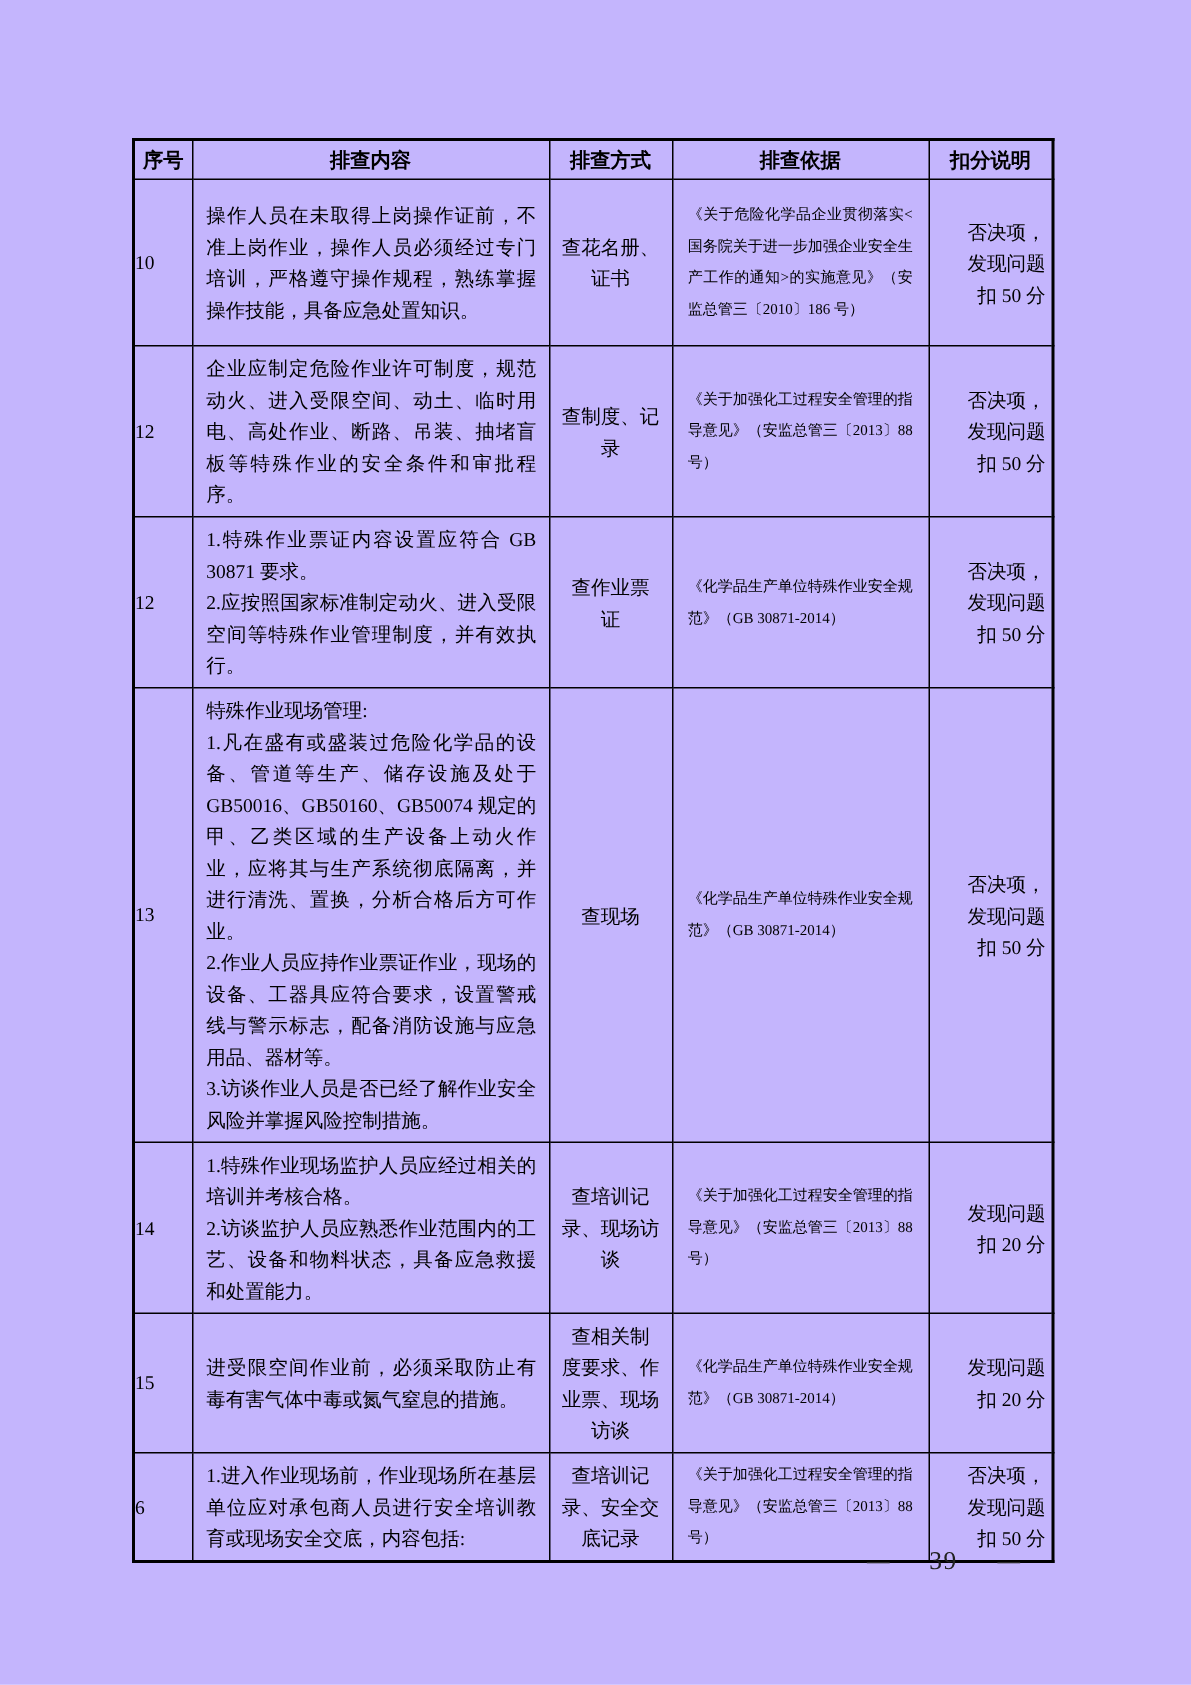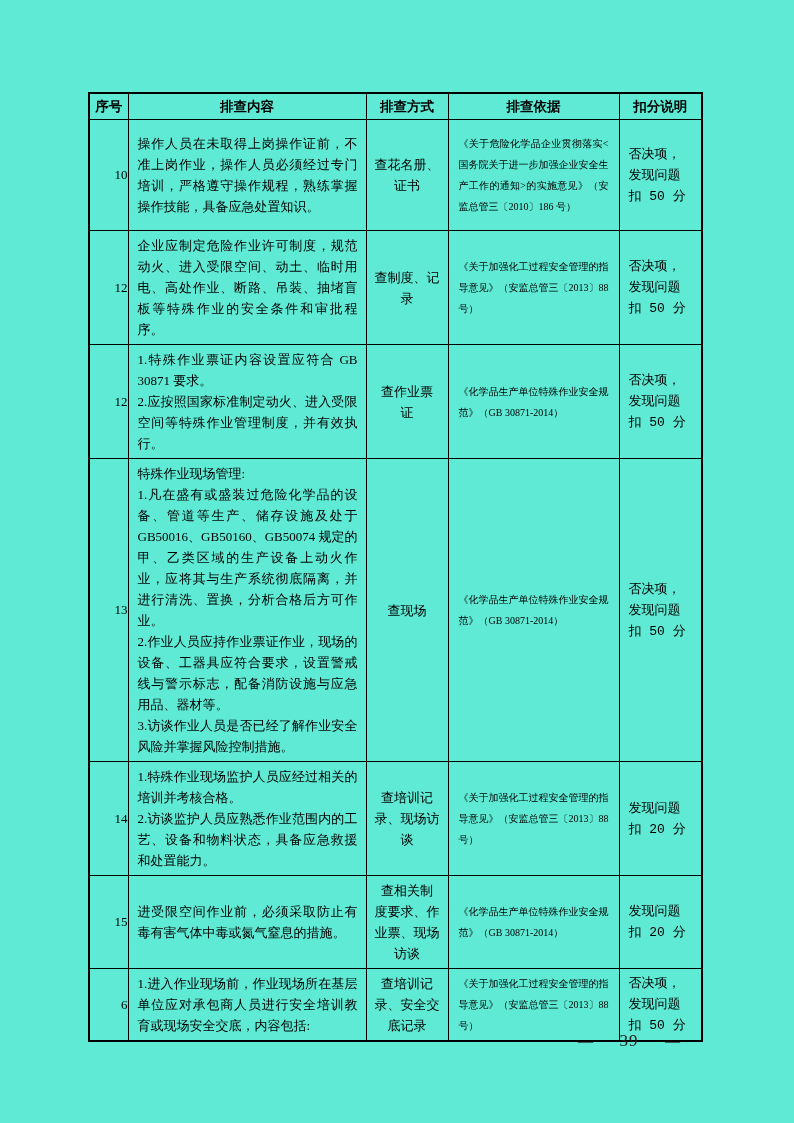--- a/index.html
+++ b/index.html
@@ -1,20 +1,20 @@
 <!DOCTYPE html>
 <html><head>
 <meta charset="utf-8">
 <style>
   html, body { margin: 0; padding: 0; }
   .page {
     position: relative;
     width: 794px;
     height: 1123px;
-    background: #5eead4;
+    background: #c4b5fd;
     font-family: "Liberation Serif", "DejaVu Serif", serif;
     color: #000000;
     overflow: hidden;
   }
   table.checklist {
     position: absolute;
     left: 88px;
     top: 92px;
     width: 613px;
     border-collapse: collapse;
@@ -38,21 +38,21 @@
   td.sec {
     font-family: "Liberation Sans", "DejaVu Sans", sans-serif;
     font-weight: bold;
     font-size: 13.5px;
     text-align: center;
     height: 22px;
     padding: 0;
   }
   td.no {
     font-size: 13px;
-    text-align: right;
+    text-align: left;
     padding: 0;
     margin-left: 26px;
   }
   td.content {
     font-size: 13px;
     line-height: 21px;
     text-align: justify;
     white-space: pre-line;
     padding: 4px 8px 4px 9px;
   }
@@ -65,24 +65,23 @@
   }
   td.basis {
     font-size: 10px;
     line-height: 21px;
     text-align: justify;
     padding: 4px 10px;
   }
   td.deduction {
     font-size: 13px;
     line-height: 21px;
-    text-align: left;
+    text-align: right;
     white-space: pre-line;
     padding: 4px 4px 4px 9px;
-    font-family: Liberation Mono, monospace;
   }
   .footer {
     position: absolute;
     top: 1031px;
     left: 578px;
     width: 102px;
     display: flex;
     align-items: center;
     justify-content: space-between;
     font-size: 17px;

